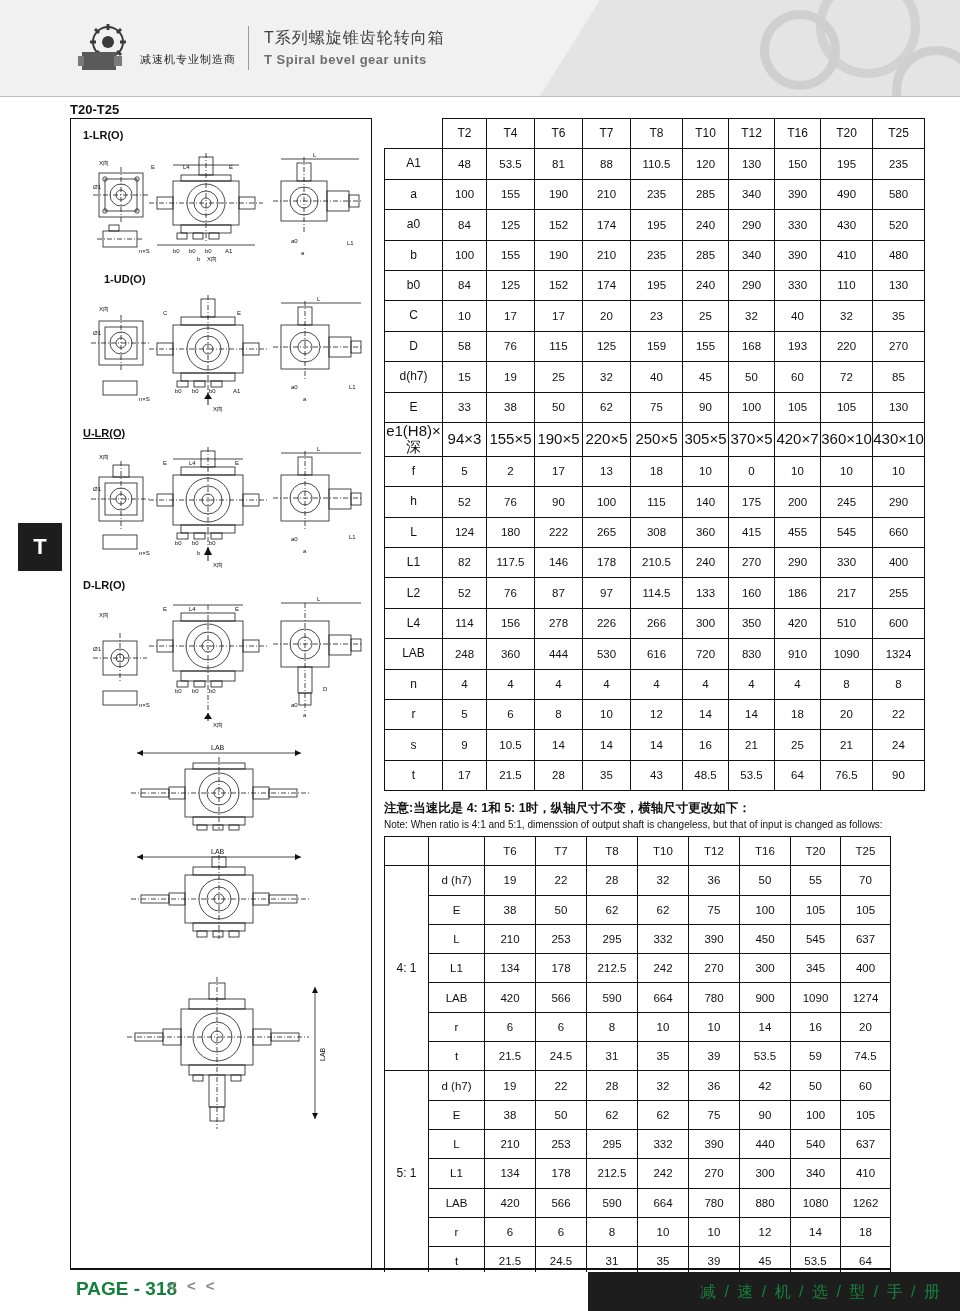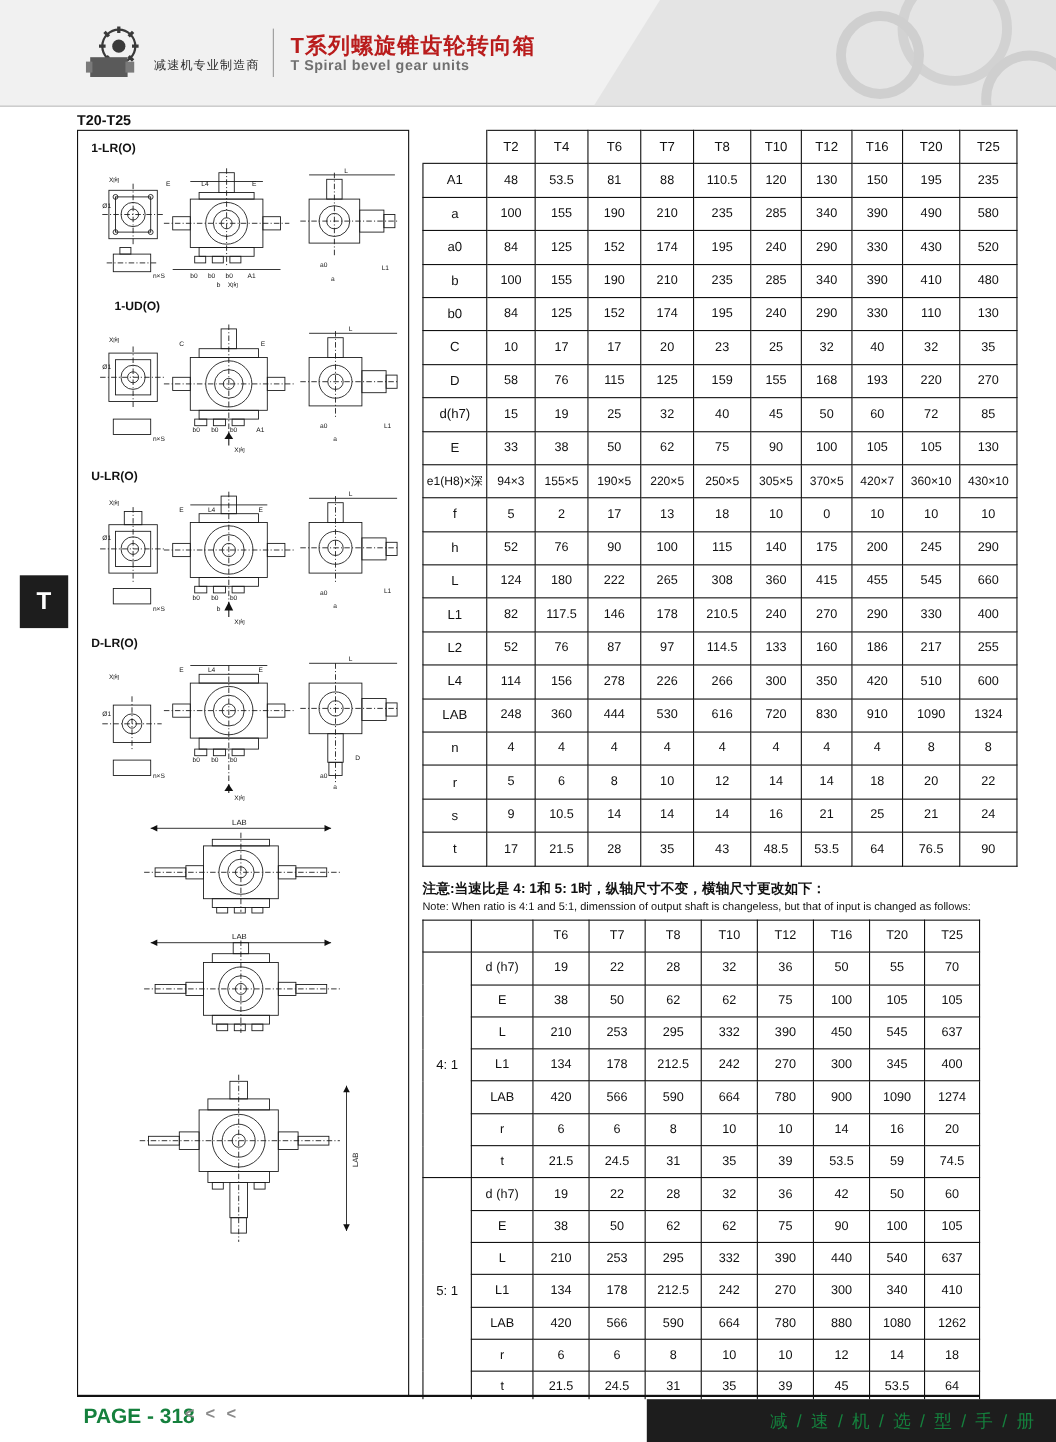--- a/index.html
+++ b/index.html
@@ -41,21 +41,21 @@
   .logo-text{
     position:absolute;left:62px;top:22px;
     font-size:11px;color:#2b2b2b;letter-spacing:1px;
     white-space:nowrap;
   }
   .title-sep{
     position:absolute;left:248px;top:26px;width:1px;height:44px;background:#9a9a9a;
   }
   .title-cn{
     position:absolute;left:264px;top:28px;
-    font-size:20px;font-weight:bold;color:#b91c1c;letter-spacing:1px;
+    font-size:16px;font-weight:normal;color:#404040;letter-spacing:1px;
     white-space:nowrap;
   }
   .title-en{
     position:absolute;left:264px;top:52px;
     font-size:13px;font-weight:bold;color:#6f6f6f;letter-spacing:.5px;
     white-space:nowrap;
   }
   
   .side-tab{
     position:absolute;left:18px;top:523px;width:44px;height:48px;
@@ -92,21 +92,21 @@
     font-size:11.5px;
     color:#111;
     padding:0;
     line-height:1.1;
   }
   .table-main td.rowhead{
     font-weight:normal;
     font-size:12px;
   }
   .table-main tr.headrow td{font-size:12px;}
-  .table-main td.tiny{font-size:11px;}
+  .table-main td.tiny{font-size:15px;}
   .table-main td.blank{border-left:none;border-top:none;}
   .note-cn{
     position:absolute;left:384px;top:800px;
     font-size:12.5px;font-weight:bold;color:#111;
   }
   .note-en{
     position:absolute;left:384px;top:819px;
     font-size:10px;color:#111;
   }
   .table-sec{
@@ -306,21 +306,21 @@
           <text x="62" y="112">n×S</text>
           <text x="16" y="46">Ø1</text>
           <text x="214" y="100">a0</text>
             <text x="226" y="112">a</text>
           <text x="272" y="100">L1</text>
           <text x="136" y="122">X向</text>
         </g>
       </svg>
     </div>
 
-    <div class="dwg-label" style="left:12px;top:308px;">U-LR(O)</div>
+    <div class="dwg-label" style="left:12px;top:308px;text-decoration:underline;">U-LR(O)</div>
     <div class="dwg-group dwg" style="left:6px;top:324px;">
       <svg width="288" height="128" viewBox="0 0 288 128">
         <g stroke="#1a1a1a" fill="none" stroke-width="0.8">
           <rect x="22" y="34" width="44" height="44"></rect>
           <rect x="28" y="40" width="32" height="32"></rect>
           <circle cx="44" cy="56" r="11"></circle>
             <circle cx="44" cy="56" r="5"></circle>
           <rect x="36" y="22" width="16" height="12"></rect>
           <line x1="14" y1="56" x2="74" y2="56" stroke-dasharray="5,2,1,2"></line>
           <line x1="44" y1="18" x2="44" y2="86" stroke-dasharray="5,2,1,2"></line>

